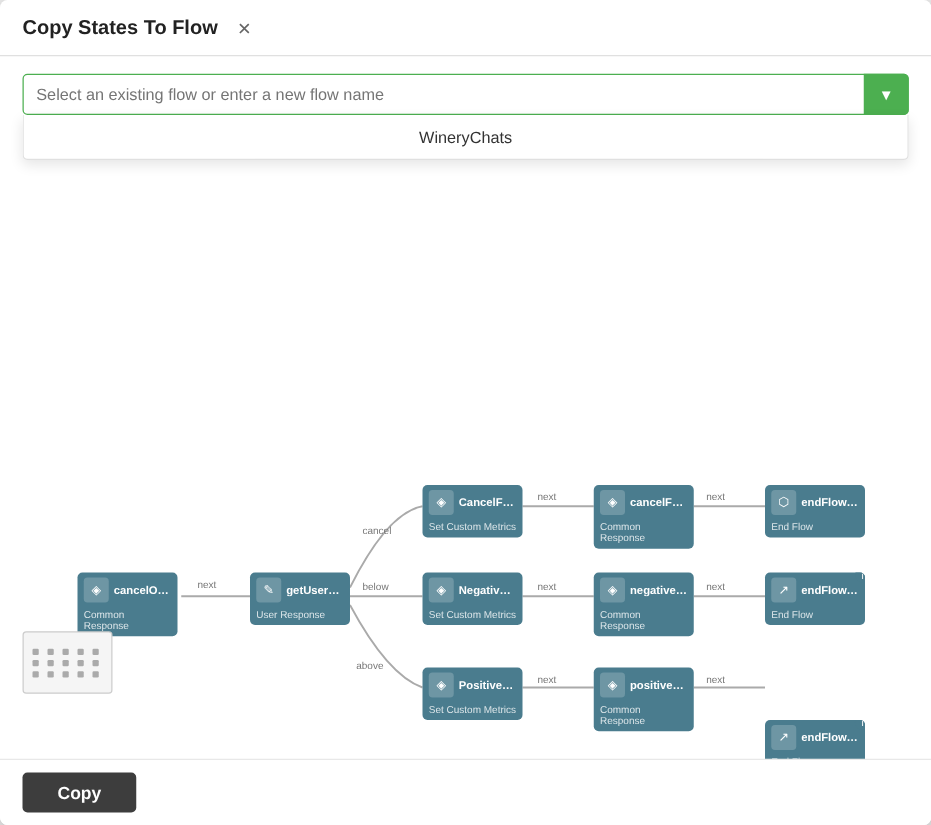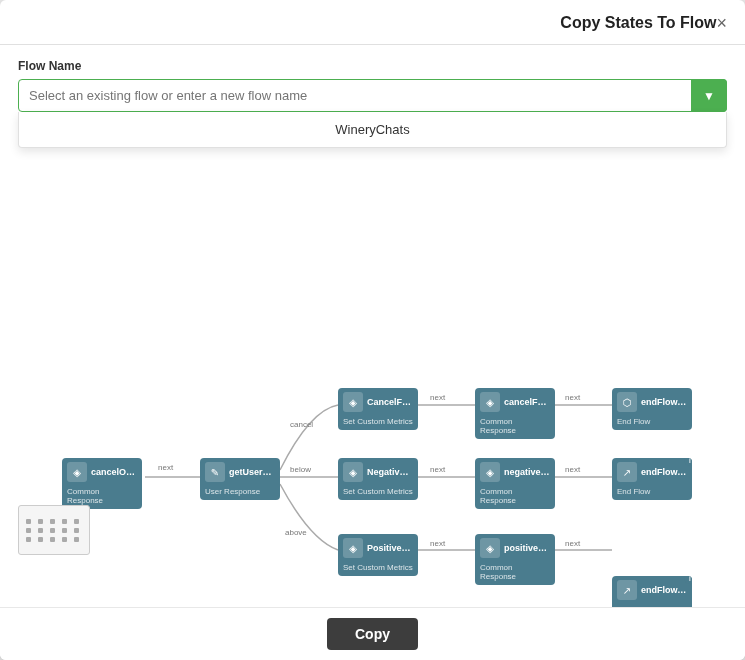--- a/index.html
+++ b/index.html
@@ -18,23 +18,24 @@
       border-radius: 6px;
       box-shadow: 0 4px 20px rgba(0,0,0,0.3);
       display: flex;
       flex-direction: column;
       overflow: hidden;
       position: relative;
     }
     .modal-header {
       display: flex;
       align-items: center;
-      justify-content: flex-end;
+      justify-content: flex-start;
       padding: 14px 18px 12px;
       border-bottom: 1px solid #e0e0e0;
+      gap: 16px;
     }
     .modal-title {
       font-size: 16px;
       font-weight: 600;
       color: #222;
     }
     .close-btn {
       background: none;
       border: none;
       font-size: 18px;
@@ -188,21 +189,21 @@
     .minimap-dot {
       width: 5px;
       height: 5px;
       background: #aaa;
       border-radius: 1px;
     }
     
     .modal-footer {
       padding: 10px 18px;
       display: flex;
-      justify-content: center;
+      justify-content: flex-start;
       border-top: 1px solid #e8e8e8;
       background: #fff;
     }
     .copy-btn {
       background: #3d3d3d;
       color: #fff;
       border: none;
       padding: 8px 28px;
       border-radius: 4px;
       font-size: 14px;
@@ -239,21 +240,20 @@
 <div class="modal">
 
   <div class="modal-header">
     <span class="modal-title">Copy States To Flow</span>
     <button class="close-btn">×</button>
   </div>
 
   <div class="modal-body">
 
     <div class="form-area">
-      <label class="form-label">Flow Name</label>
       <div class="select-wrapper">
         <input class="select-input" type="text" placeholder="Select an existing flow or enter a new flow name" style="">
         <div class="select-arrow">▼</div>
         
         <div class="dropdown-menu">
           <div class="dropdown-item">WineryChats</div>
         </div>
       </div>
     </div>
 

